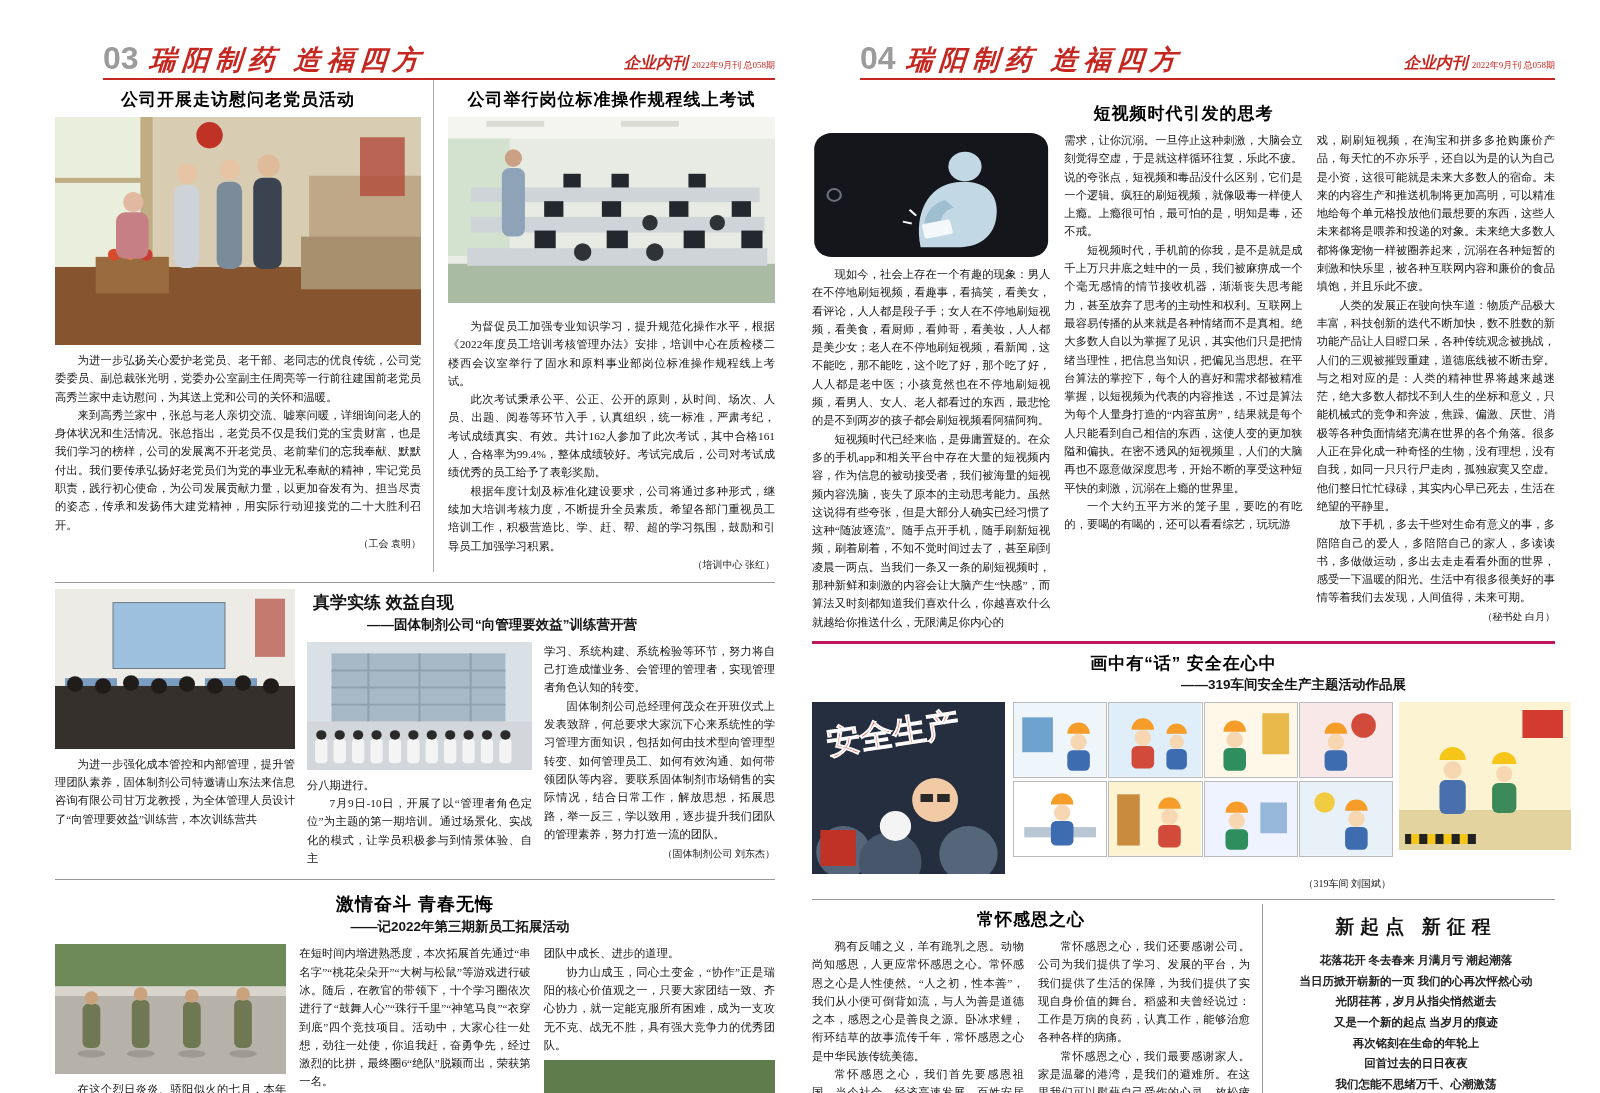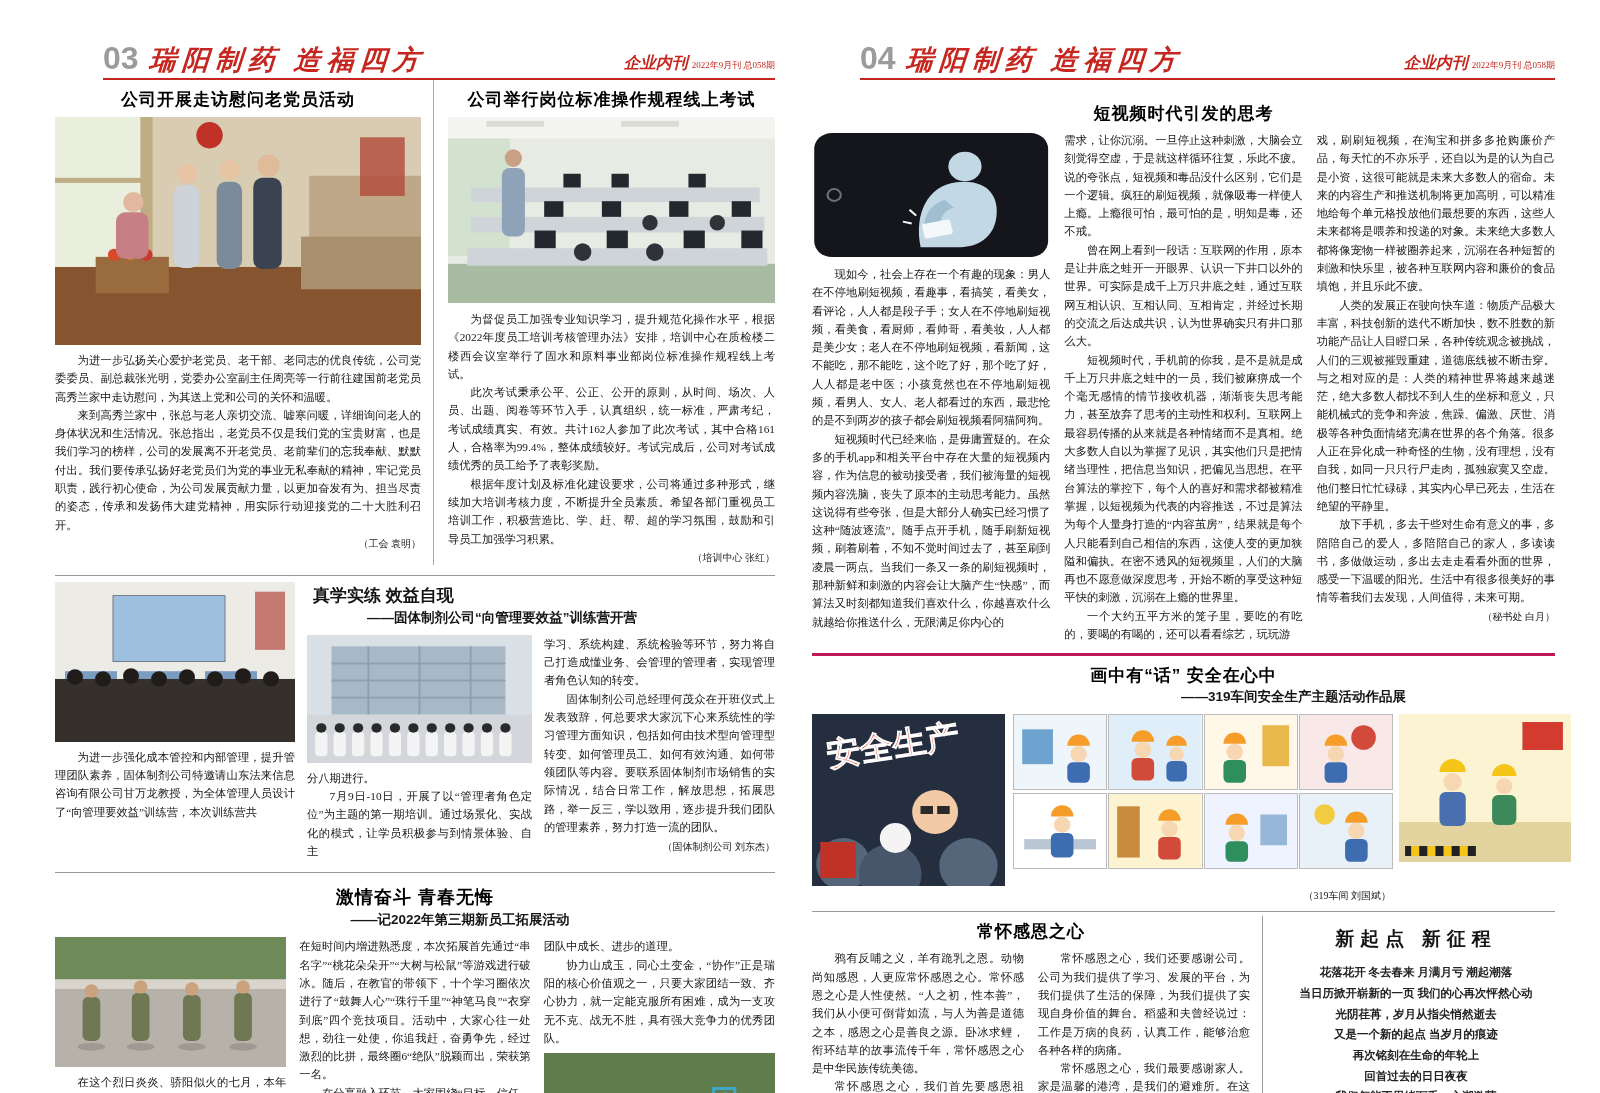--- a/index.html
+++ b/index.html
@@ -144,21 +144,21 @@
             <circle cx="210" cy="108" r="8"></circle>
               <circle cx="280" cy="108" r="8"></circle>
               <circle cx="140" cy="138" r="9"></circle>
               <circle cx="215" cy="138" r="9"></circle>
           </g>
           <g>
               <circle cx="68" cy="42" r="9" fill="#caa184"></circle>
               <rect x="56" y="52" width="24" height="70" rx="8" fill="#8fa3b8"></rect>
             </g>
         </svg>
-        <div class="body-txt" style="margin-top:7px;">
+        <div class="body-txt" style="margin-top:14px;">
           <p>为督促员工加强专业知识学习，提升规范化操作水平，根据《2022年度员工培训考核管理办法》安排，培训中心在质检楼二楼西会议室举行了固水和原料事业部岗位标准操作规程线上考试。</p>
           <p>此次考试秉承公平、公正、公开的原则，从时间、场次、人员、出题、阅卷等环节入手，认真组织，统一标准，严肃考纪，考试成绩真实、有效。共计162人参加了此次考试，其中合格161人，合格率为99.4%，整体成绩较好。考试完成后，公司对考试成绩优秀的员工给予了表彰奖励。</p>
           <p>根据年度计划及标准化建设要求，公司将通过多种形式，继续加大培训考核力度，不断提升全员素质。希望各部门重视员工培训工作，积极营造比、学、赶、帮、超的学习氛围，鼓励和引导员工加强学习积累。</p>
         </div>
         <div class="byline">（培训中心 张红）</div>
       </article>
     </div>
 
     <article class="a3">
       <div class="a3grid">
@@ -364,21 +364,20 @@
                 <line x1="90" y1="94" x2="82" y2="92"></line>
               </g>
           </svg>
           <div class="body-txt" style="margin-top:6px;">
             <p>现如今，社会上存在一个有趣的现象：男人在不停地刷短视频，看趣事，看搞笑，看美女，看评论，人人都是段子手；女人在不停地刷短视频，看美食，看厨师，看帅哥，看美妆，人人都是美少女；老人在不停地刷短视频，看新闻，这不能吃，那不能吃，这个吃了好，那个吃了好，人人都是老中医；小孩竟然也在不停地刷短视频，看男人、女人、老人都看过的东西，最悲怆的是不到两岁的孩子都会刷短视频看阿猫阿狗。</p>
             <p>短视频时代已经来临，是毋庸置疑的。在众多的手机app和相关平台中存在大量的短视频内容，作为信息的被动接受者，我们被海量的短视频内容洗脑，丧失了原本的主动思考能力。虽然这说得有些夸张，但是大部分人确实已经习惯了这种“随波逐流”。随手点开手机，随手刷新短视频，刷着刷着，不知不觉时间过去了，甚至刷到凌晨一两点。当我们一条又一条的刷短视频时，那种新鲜和刺激的内容会让大脑产生“快感”，而算法又时刻都知道我们喜欢什么，你越喜欢什么就越给你推送什么，无限满足你内心的</p>
           </div>
         </div>
         <div class="c body-txt">
           <p class="cont">需求，让你沉溺。一旦停止这种刺激，大脑会立刻觉得空虚，于是就这样循环往复，乐此不疲。说的夸张点，短视频和毒品没什么区别，它们是一个逻辑。疯狂的刷短视频，就像吸毒一样使人上瘾。上瘾很可怕，最可怕的是，明知是毒，还不戒。</p>
-          <p>曾在网上看到一段话：互联网的作用，原本是让井底之蛙开一开眼界、认识一下井口以外的世界。可实际是成千上万只井底之蛙，通过互联网互相认识、互相认同、互相肯定，并经过长期的交流之后达成共识，认为世界确实只有井口那么大。</p>
           <p>短视频时代，手机前的你我，是不是就是成千上万只井底之蛙中的一员，我们被麻痹成一个个毫无感情的情节接收机器，渐渐丧失思考能力，甚至放弃了思考的主动性和权利。互联网上最容易传播的从来就是各种情绪而不是真相。绝大多数人自以为掌握了见识，其实他们只是把情绪当理性，把信息当知识，把偏见当思想。在平台算法的掌控下，每个人的喜好和需求都被精准掌握，以短视频为代表的内容推送，不过是算法为每个人量身打造的“内容茧房”，结果就是每个人只能看到自己相信的东西，这使人变的更加狭隘和偏执。在密不透风的短视频里，人们的大脑再也不愿意做深度思考，开始不断的享受这种短平快的刺激，沉溺在上瘾的世界里。</p>
           <p>一个大约五平方米的笼子里，要吃的有吃的，要喝的有喝的，还可以看看综艺，玩玩游</p>
         </div>
         <div class="c">
           <div class="body-txt">
             <p class="cont">戏，刷刷短视频，在淘宝和拼多多抢购廉价产品，每天忙的不亦乐乎，还自以为是的认为自己是小资，这很可能就是未来大多数人的宿命。未来的内容生产和推送机制将更加高明，可以精准地给每个单元格投放他们最想要的东西，这些人未来都将是喂养和投递的对象。未来绝大多数人都将像宠物一样被圈养起来，沉溺在各种短暂的刺激和快乐里，被各种互联网内容和廉价的食品填饱，并且乐此不疲。</p>
             <p>人类的发展正在驶向快车道：物质产品极大丰富，科技创新的迭代不断加快，数不胜数的新功能产品让人目瞪口呆，各种传统观念被挑战，人们的三观被摧毁重建，道德底线被不断击穿。与之相对应的是：人类的精神世界将越来越迷茫，绝大多数人都找不到人生的坐标和意义，只能机械式的竞争和奔波，焦躁、偏激、厌世、消极等各种负面情绪充满在世界的各个角落。很多人正在异化成一种奇怪的生物，没有理想，没有自我，如同一只只行尸走肉，孤独寂寞又空虚。他们整日忙忙碌碌，其实内心早已死去，生活在绝望的平静里。</p>
             <p>放下手机，多去干些对生命有意义的事，多陪陪自己的爱人，多陪陪自己的家人，多读读书，多做做运动，多出去走走看看外面的世界，感受一下温暖的阳光。生活中有很多很美好的事情等着我们去发现，人间值得，未来可期。</p>
           </div>
           <div class="byline">（秘书处 白月）</div>

